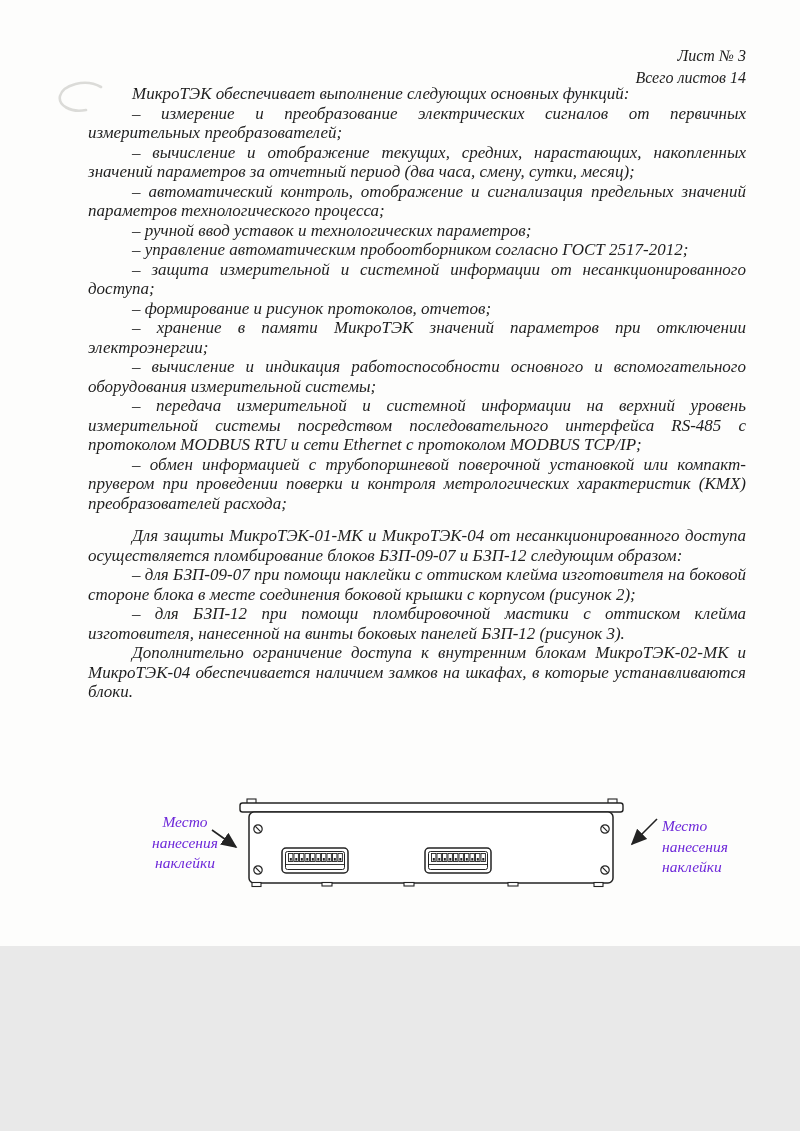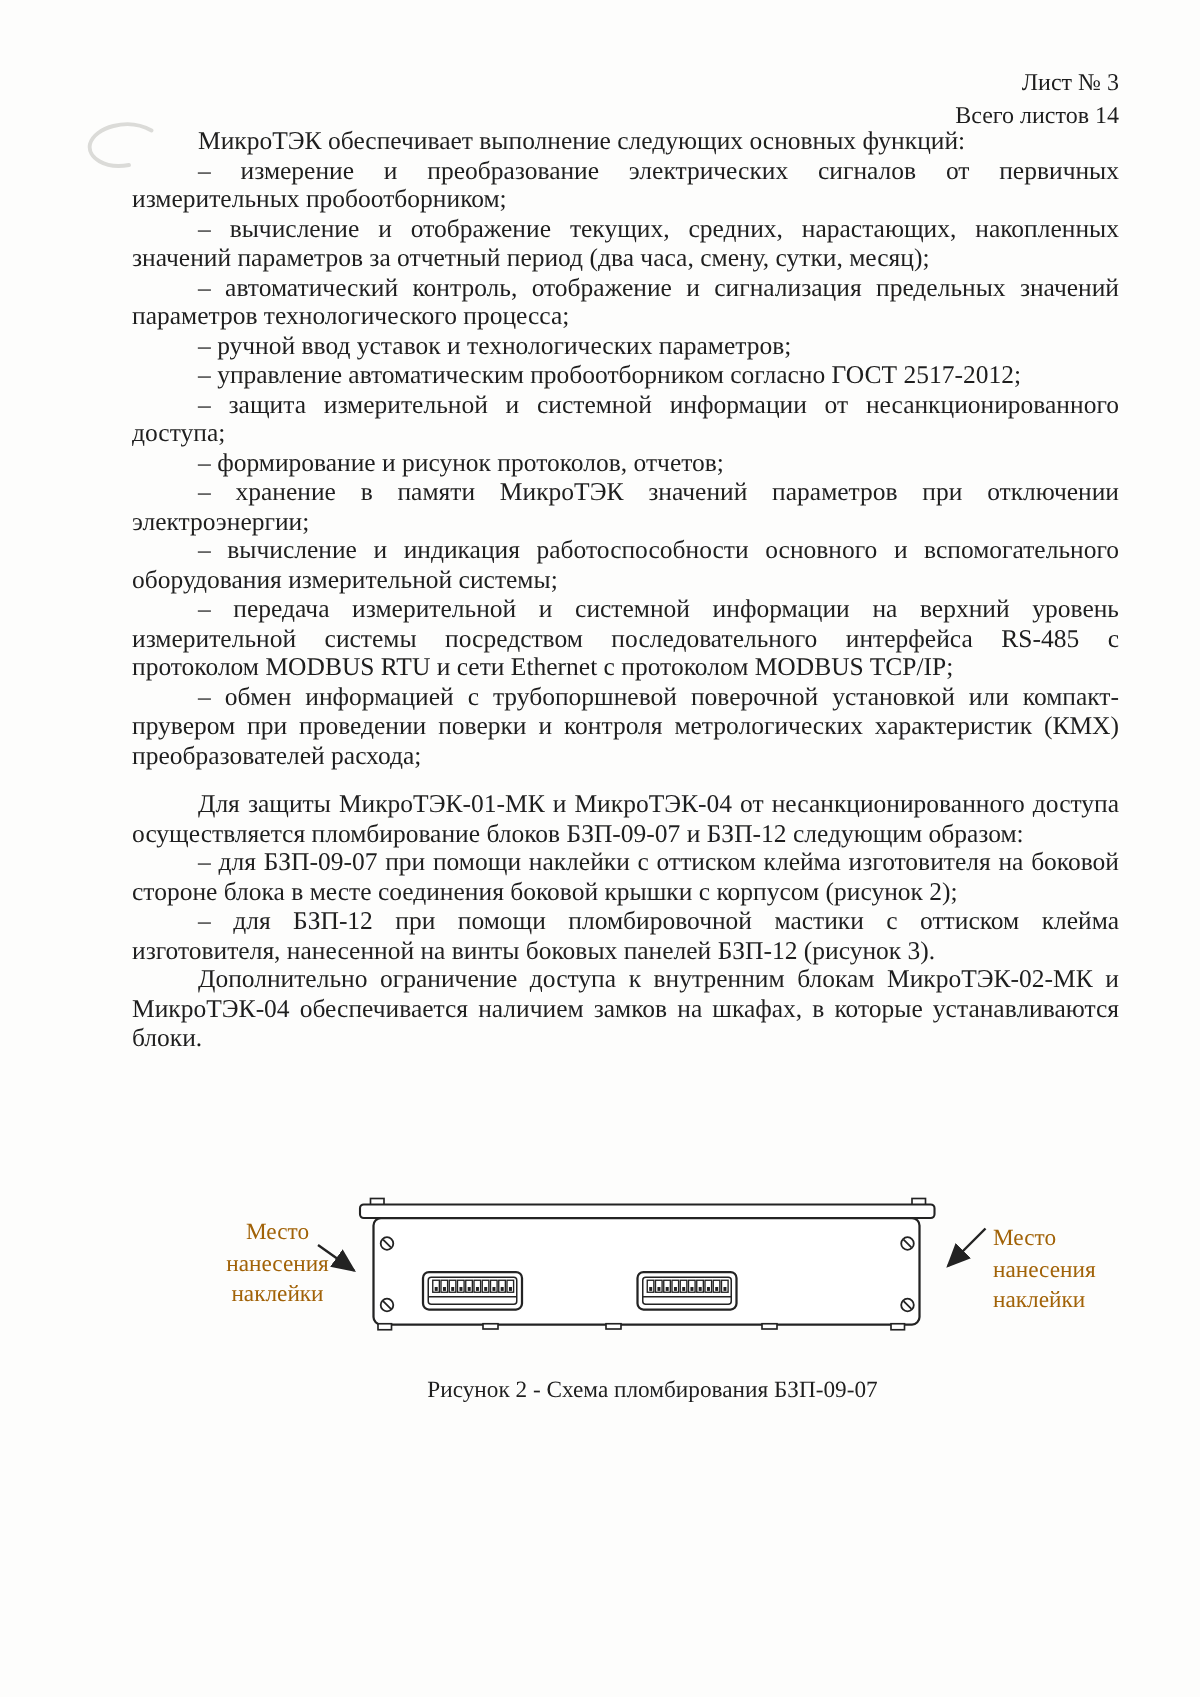--- a/index.html
+++ b/index.html
@@ -1,23 +1,24 @@
 <!DOCTYPE html>
 <html lang="ru"><head>
 <meta charset="utf-8">
 <style>
   html,body { margin:0; padding:0; background:#e9e9e9; }
   .page {
     position:relative;
-    width:800px; height:1131px;
+    width:800px; height:946px;
     margin:0 auto;
     background:#fdfdfc;
     font-family:"Liberation Serif", serif;
     color:#1e1e1e;
     overflow:hidden;
+    font-style:italic;
   }
   
   .pencil-mark { position:absolute; left:55px; top:80px; width:52px; height:36px; }
 
   .header {
     position:absolute; top:45px; right:54px;
     text-align:right; font-size:16px; line-height:21.5px;
   }
 
   .body-text {
@@ -26,21 +27,21 @@
     text-align:justify; text-justify:inter-word;
   }
   .para { margin:0; text-indent:44px; }
   .para.gap-before { margin-top:13px; }
 
   .figure-area { position:absolute; left:0; top:780px; width:800px; height:170px; }
   .device-svg { position:absolute; left:0; top:0; }
 
   .fig-label {
     position:absolute; font-size:15.5px; line-height:20.5px;
-    white-space:pre-line; color:#a16207;
+    white-space:pre-line; color:#6d28d9;
   }
   .fig-label.left  { left:141px; top:32px;  width:88px; text-align:center; }
   .fig-label.right { left:662px; top:36px;  width:100px; text-align:left; }
 
   .fig-caption {
     position:absolute; left:130px; top:918px; width:610px;
     text-align:center; font-size:15.5px;
   }
 </style>
 </head>
@@ -52,21 +53,21 @@
     <path d="M46,7 C30,-2 8,5 5,16 C3,25 15,33 31,30" fill="none" stroke="#dbdbd8" stroke-width="2.6" stroke-linecap="round"></path>
   </svg>
 
   <div class="header">
     <div>Лист № 3</div>
     <div>Всего листов 14</div>
   </div>
 
   <div class="body-text">
     <p class="para">МикроТЭК обеспечивает выполнение следующих основных функций:</p>
-    <p class="para">– измерение и преобразование электрических сигналов от первичных измерительных пробоотборником;</p>
+    <p class="para">– измерение и преобразование электрических сигналов от первичных измерительных преобразователей;</p>
     <p class="para">– вычисление и отображение текущих, средних, нарастающих, накопленных значений параметров за отчетный период (два часа, смену, сутки, месяц);</p>
     <p class="para">– автоматический контроль, отображение и сигнализация предельных значений параметров технологического процесса;</p>
     <p class="para">– ручной ввод уставок и технологических параметров;</p>
     <p class="para">– управление автоматическим пробоотборником согласно ГОСТ 2517-2012;</p>
     <p class="para">– защита измерительной и системной информации от несанкционированного доступа;</p>
     <p class="para">– формирование и рисунок протоколов, отчетов;</p>
     <p class="para">– хранение в памяти МикроТЭК значений параметров при отключении электроэнергии;</p>
     <p class="para">– вычисление и индикация работоспособности основного и вспомогательного оборудования измерительной системы;</p>
     <p class="para">– передача измерительной и системной информации на верхний уровень измерительной системы посредством последовательного интерфейса RS-485 с протоколом MODBUS RTU и сети Ethernet с протоколом MODBUS TCP/IP;</p>
     <p class="para">– обмен информацией с трубопоршневой поверочной установкой или компакт-прувером при проведении поверки и контроля метрологических характеристик (КМХ) преобразователей расхода;</p>
@@ -151,15 +152,14 @@
         <rect x="404" y="102.5" width="10" height="3.5"></rect>
         <rect x="508" y="102.5" width="10" height="3.5"></rect>
         <rect x="594" y="102.5" width="9" height="4"></rect>
       </g>
 
       <line x1="212" y1="50" x2="236" y2="67" stroke="#232323" stroke-width="1.6" marker-end="url(#ah)"></line>
       <line x1="657" y1="39" x2="632" y2="64" stroke="#232323" stroke-width="1.6" marker-end="url(#ah)"></line>
     </svg>
   </div>
 
-  <div class="fig-caption">Рисунок 2 - Схема пломбирования БЗП-09-07</div>
 
 </div>
 
 </body></html>

